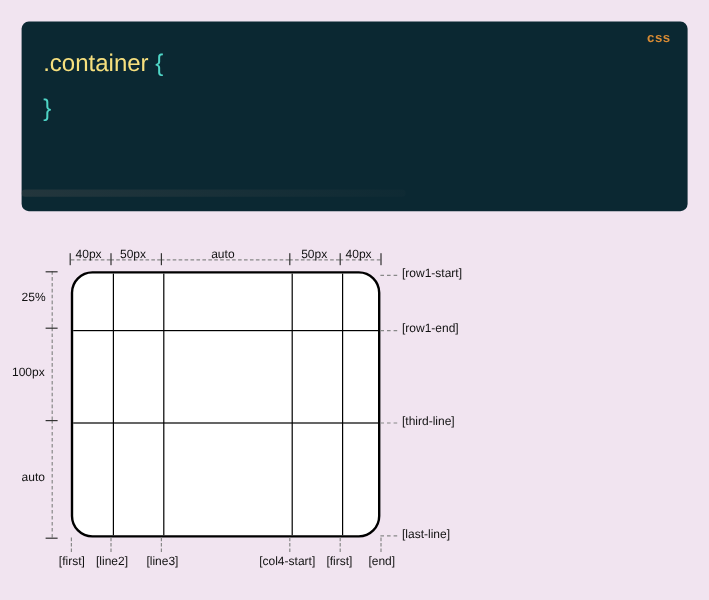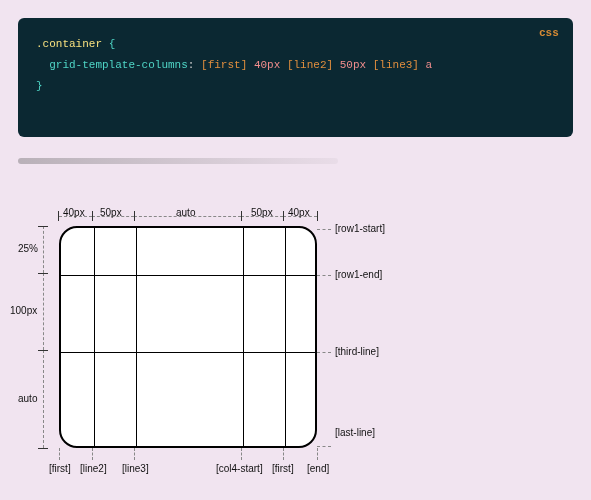--- a/index.html
+++ b/index.html
@@ -9,38 +9,38 @@
     width: 591px;
     height: 500px;
     overflow: hidden;
     position: relative;
   }
   .code-block {
     position: absolute;
     top: 18px;
     left: 18px;
     right: 18px;
-    height: 119px;
+    height: 158px;
     background: #0b2832;
     border-radius: 6px;
     padding: 16px 18px 10px 18px;
     overflow: hidden;
   }
   .code-lang {
     position: absolute;
     top: 8px;
     right: 14px;
     font-size: 11px;
     font-weight: 700;
     color: #d88b34;
     letter-spacing: 0.5px;
   }
   .code-lines {
-    font-family: Liberation Mono, monospace;
-    font-size: 11px;
+    font-family: Liberation Sans, sans-serif;
+    font-size: 20px;
     line-height: 1.9;
     white-space: nowrap;
     color: #e6e6e6;
   }
   .cls { color: #f7e07e; }
   .prop { color: #4fd5c6; }
   .punct { color: #d0d0d0; }
   .name { color: #e08e3e; }
   .val { color: #f08d8d; }
   .brace { color: #4fd5c6; }
@@ -102,29 +102,20 @@
 <body>
 
 <div class="code-block">
   <div class="code-lang">css</div>
   <div class="code-lines">
     <div>
       <span class="cls">.container</span>
       <span class="brace">{</span>
     </div>
     <div>
-      &nbsp;&nbsp;<span class="prop">grid-template-columns</span><span class="punct">:</span>
-      <span class="name">[first]</span>
-      <span class="val">40px</span>
-      <span class="name">[line2]</span>
-      <span class="val">50px</span>
-      <span class="name">[line3]</span>
-      <span class="val">a</span>
-    </div>
-    <div>
       <span class="brace">}</span>
     </div>
   </div>
 </div>
 <div class="code-shadow"></div>
 
 <div class="diagram">
 
   <div class="dash-seg" style="left:41px;top:21px;width:33px"></div>
   <div class="dash-seg" style="left:74px;top:21px;width:42px"></div>
@@ -167,21 +158,21 @@
   </div>
 
   <div class="dash-seg" style="left:299px;top:34px;width:14px"></div>
   <div class="dash-seg" style="left:299px;top:80px;width:14px"></div>
   <div class="dash-seg" style="left:299px;top:157px;width:14px"></div>
   <div class="dash-seg" style="left:299px;top:251px;width:14px"></div>
 
   <div class="dim-label" style="left:317px;top:28px">[row1-start]</div>
   <div class="dim-label" style="left:317px;top:74px">[row1-end]</div>
   <div class="dim-label" style="left:317px;top:151px">[third-line]</div>
-  <div class="dim-label" style="left:317px;top:232px">[last-line]</div>
+  <div class="dim-label" style="left:317px;top:245px">[last-line]</div>
 
   <div class="dash-seg-v" style="left:41px;top:253px;height:12px"></div>
   <div class="dash-seg-v" style="left:74px;top:253px;height:12px"></div>
   <div class="dash-seg-v" style="left:116px;top:253px;height:12px"></div>
   <div class="dash-seg-v" style="left:223px;top:253px;height:12px"></div>
   <div class="dash-seg-v" style="left:265px;top:253px;height:12px"></div>
   <div class="dash-seg-v" style="left:299px;top:253px;height:12px"></div>
 
   <div class="dim-label" style="left:31px;top:268px">[first]</div>
   <div class="dim-label" style="left:62px;top:268px">[line2]</div>

